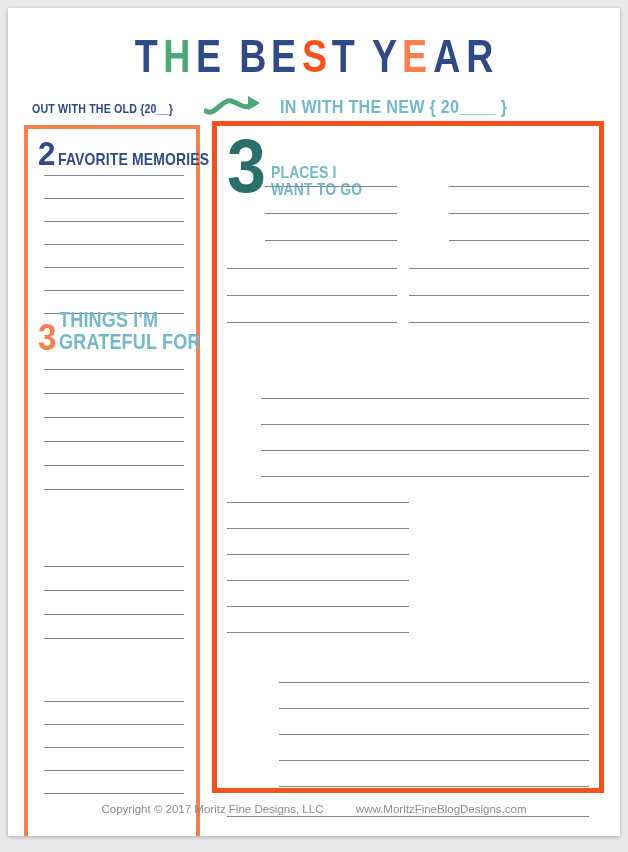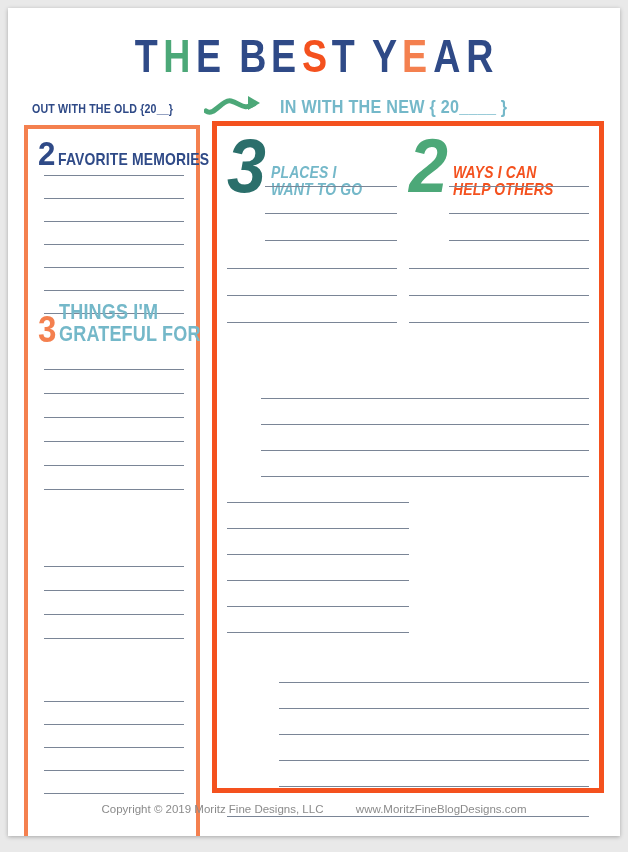--- a/index.html
+++ b/index.html
@@ -52,21 +52,20 @@
     border:4px solid #F4804F;
     box-sizing:border-box;
     background:#fff;
   }
   .panel-right{
     position:absolute; left:204px; top:113px;
     width:392px; height:672px;
     border:5px solid #F4511E;
     box-sizing:border-box;
     background:#fff;
-    font-style:italic;
   }
 
   .sec{position:absolute;}
   .hd{ white-space:nowrap; line-height:1; }
   .num{
     font-weight:bold; line-height:.85;
     display:inline-block; vertical-align:bottom;
     transform:scaleX(.92); transform-origin:left bottom;
   }
   .lbl{
@@ -111,21 +110,21 @@
       </div>
       <div class="lines" style="left: 16px; top: 46px; width: 140px;">
         <div class="ln" style="margin-top: 0px;"></div>
         <div class="ln" style="margin-top: 22px;"></div>
         <div class="ln" style="margin-top: 22px;"></div>
         <div class="ln" style="margin-top: 22px;"></div>
         <div class="ln" style="margin-top: 22px;"></div>
         <div class="ln" style="margin-top: 22px;"></div>
         <div class="ln" style="margin-top: 22px;"></div>
       </div>
-      <div class="sec" style="left: 10px; top: 172px; width: 156px;">
+      <div class="sec" style="left: 10px; top: 180px; width: 156px;">
         <div class="hd"><span class="num" style="color: rgb(244, 128, 79); font-size: 36px;">3</span><span class="lbl cond" style="color: rgb(116, 184, 201); font-size: 22px; margin-left: 1px;"><span>THINGS I'M</span><br><span>GRATEFUL FOR</span></span></div>
       </div>
       <div class="lines" style="left: 16px; top: 240px; width: 140px;">
         <div class="ln" style="margin-top: 0px;"></div>
         <div class="ln" style="margin-top: 23px;"></div>
         <div class="ln" style="margin-top: 23px;"></div>
         <div class="ln" style="margin-top: 23px;"></div>
         <div class="ln" style="margin-top: 23px;"></div>
         <div class="ln" style="margin-top: 23px;"></div>
       </div>
@@ -151,23 +150,20 @@
       <div class="lines" style="left: 48px; top: 60px; width: 132px;">
         <div class="ln" style="margin-top: 0px;"></div>
         <div class="ln" style="margin-top: 26px;"></div>
         <div class="ln" style="margin-top: 26px;"></div>
       </div>
       <div class="lines" style="left: 10px; top: 142px; width: 170px;">
         <div class="ln" style="margin-top: 0px;"></div>
         <div class="ln" style="margin-top: 26px;"></div>
         <div class="ln" style="margin-top: 26px;"></div>
       </div>
-      <div class="sec" style="left: 192px; top: 8px; width: 186px;">
-        <div class="hd"><span class="num" style="color: rgb(76, 168, 120); font-size: 76px;">2</span><span class="lbl cond" style="color: rgb(244, 81, 30); font-size: 17px; margin-left: 2px;"><span>WAYS I CAN</span><br><span>HELP OTHERS</span></span></div>
-      </div>
       <div class="lines" style="left: 232px; top: 60px; width: 140px;">
         <div class="ln" style="margin-top: 0px;"></div>
         <div class="ln" style="margin-top: 26px;"></div>
         <div class="ln" style="margin-top: 26px;"></div>
       </div>
       <div class="lines" style="left: 192px; top: 142px; width: 180px;">
         <div class="ln" style="margin-top: 0px;"></div>
         <div class="ln" style="margin-top: 26px;"></div>
         <div class="ln" style="margin-top: 26px;"></div>
       </div>
@@ -191,18 +187,18 @@
         <div class="ln" style="margin-top: 25px;"></div>
         <div class="ln" style="margin-top: 25px;"></div>
         <div class="ln" style="margin-top: 25px;"></div>
       </div>
       <div class="lines" style="left: 10px; top: 690px; width: 362px;">
         <div class="ln" style="margin-top: 0px;"></div>
       </div>
     </div>
 
   <div class="footer">
-    <span>Copyright © 2019 Moritz Fine Designs, LLC</span>
+    <span>Copyright © 2017 Moritz Fine Designs, LLC</span>
     <span class="gap"></span>
     <span>www.MoritzFineBlogDesigns.com</span>
   </div>
 
 </div>
 
 </body></html>

